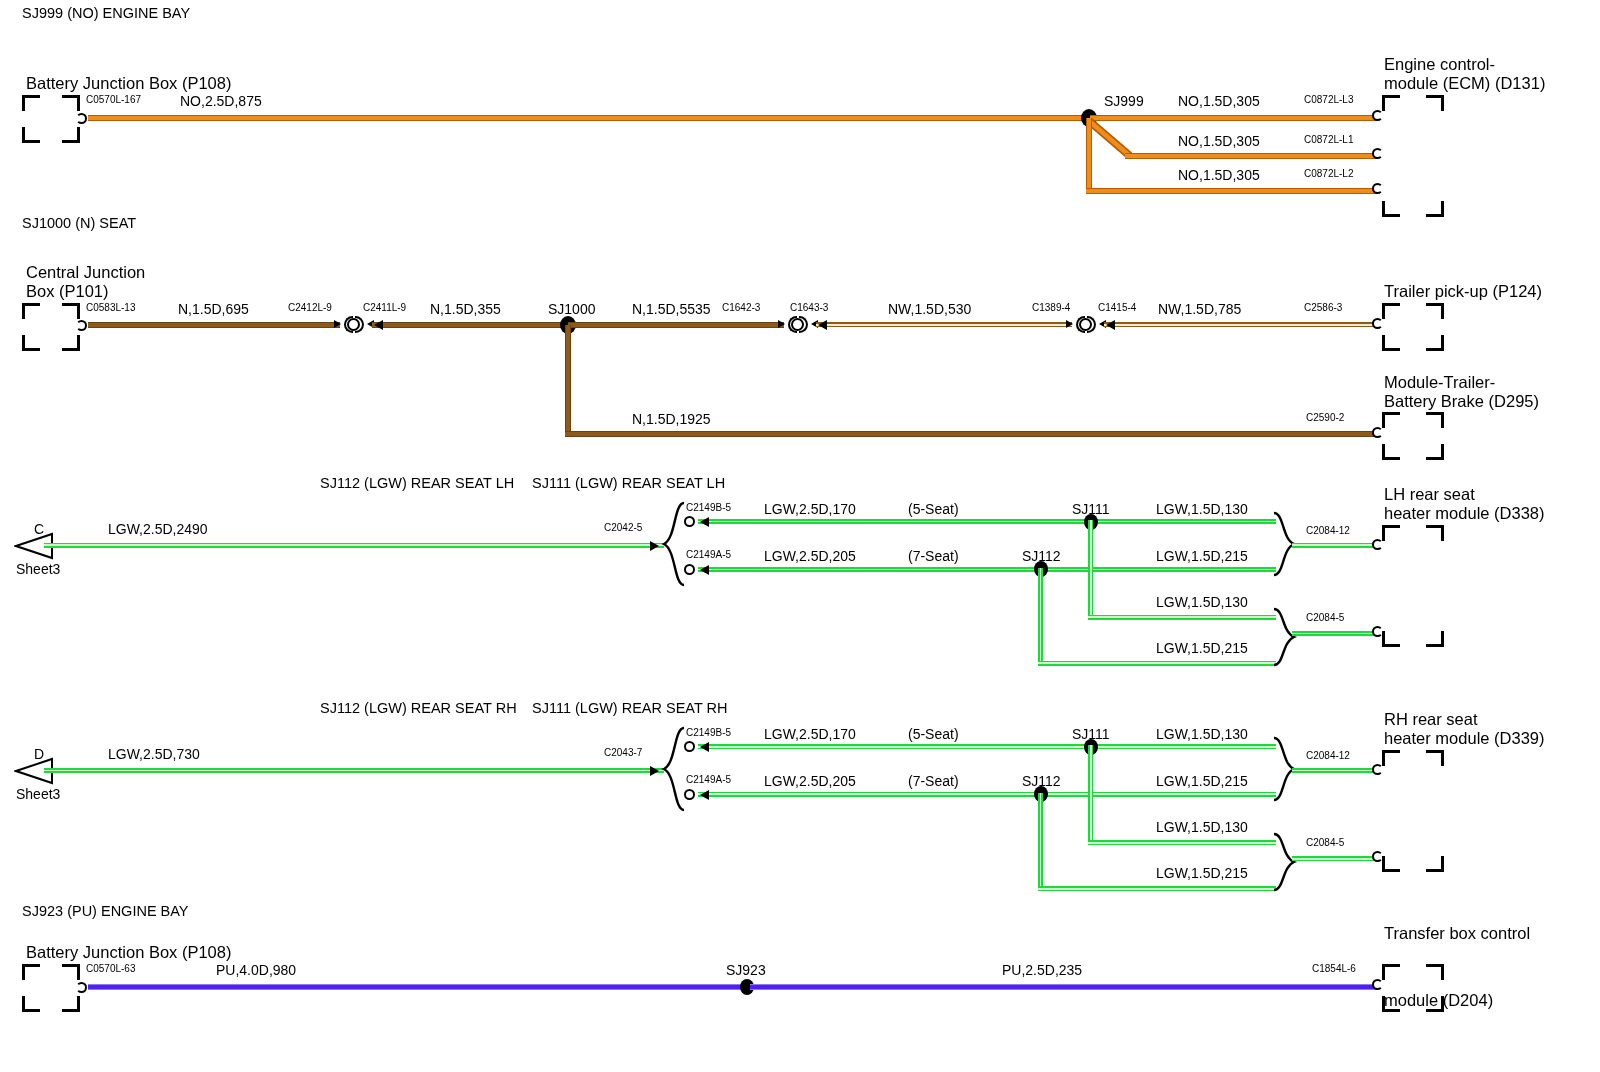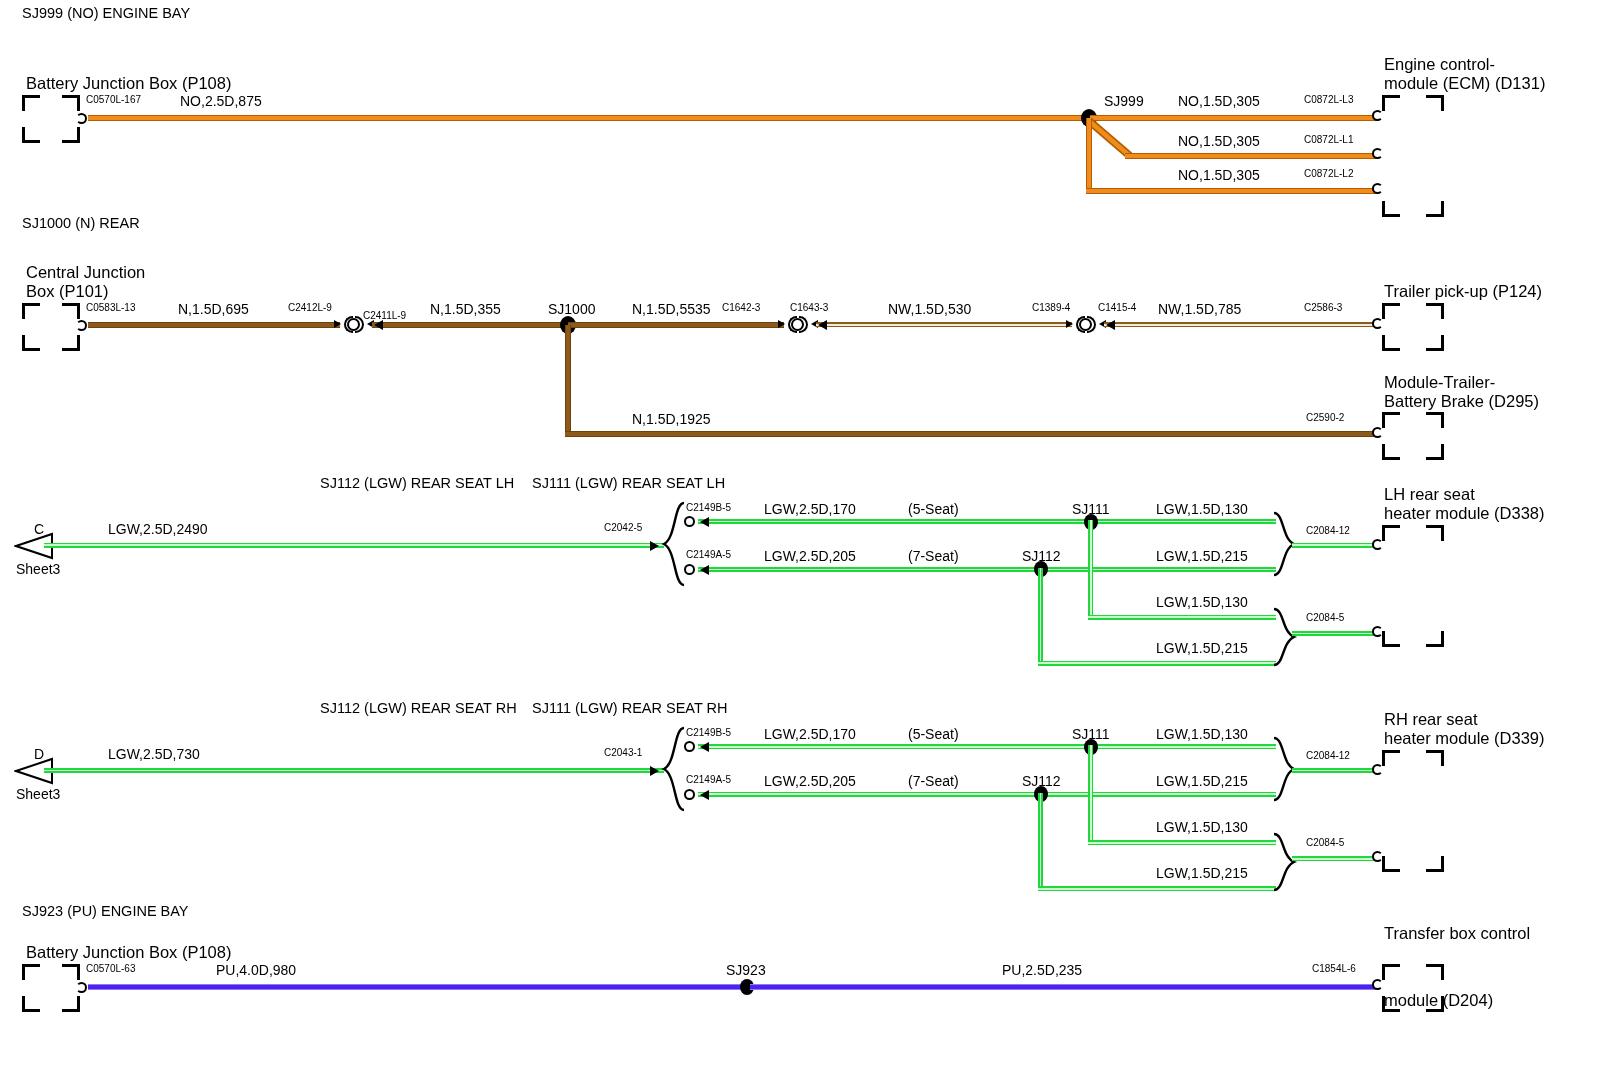--- a/index.html
+++ b/index.html
@@ -169,41 +169,41 @@
   <div class="lbl dev-title" style="left:1384px; top:55px;">Engine control-</div>
   <div class="lbl dev-title" style="left:1384px; top:74px;">module (ECM) (D131)</div>
 
   <div class="cbox" style="left:1382px; top:95px; width:62px; height:122px;">
     <i class="tl"></i>
       <i class="tr"></i>
       <i class="bl"></i>
       <i class="br"></i>
   </div>
 
-  <div class="lbl sec-title" style="left:22px; top:215px;">SJ1000 (N) REAR</div>
+  <div class="lbl sec-title" style="left:22px; top:215px;">SJ1000 (N) SEAT</div>
 
   <div class="lbl dev-title" style="left:26px; top:263px;">Central Junction</div>
   <div class="lbl dev-title" style="left:26px; top:282px;">Box (P101)</div>
 
   <div class="cbox" style="left:22px; top:303px; width:58px; height:48px;">
     <i class="tl"></i>
       <i class="tr"></i>
       <i class="bl"></i>
       <i class="br"></i>
   </div>
 
   <div class="lbl code" style="left:86px; top:302px;">C0583L-13</div>
   <div class="eyelet open-l" style="left:76px; top:320px;"></div>
 
   <div class="lbl spec" style="left:178px; top:302px;">N,1.5D,695</div>
 
   <div class="w wh t6 c-N" style="left:88px; top:322px; width:252px;"></div>
 
   <div class="lbl code" style="left:288px; top:302px;">C2412L-9</div>
-  <div class="lbl code" style="left:363px; top:310px;">C2411L-9</div>
+  <div class="lbl code" style="left:363px; top:302px;">C2411L-9</div>
   <div class="inline-conn" style="left:334px; top:314px;">
     <div class="hook l"></div>
       <div class="hook r"></div>
     <div class="ring"></div>
     <div class="arw a1"></div>
       <div class="arw a2"></div>
   </div>
 
   <div class="lbl spec" style="left:430px; top:302px;">N,1.5D,355</div>
 
@@ -358,21 +358,21 @@
   <div class="sheet-tri" style="left:14px; top:757px;">
     <svg width="40" height="28" viewBox="0 0 40 28">
       <polygon points="2,14 38,2 38,26" fill="#ffffff" stroke="#000000" stroke-width="2"></polygon>
     </svg>
   </div>
   <div class="lbl sheetref" style="left:16px; top:787px;">Sheet3</div>
 
   <div class="lbl spec" style="left:108px; top:747px;">LGW,2.5D,730</div>
   <div class="w wh t5 c-LGW" style="left:44px; top:768px; width:620px;"></div>
   <div class="arrowhead right" style="left:650px; top:766px;"></div>
-  <div class="lbl code" style="left:604px; top:747px;">C2043-1</div>
+  <div class="lbl code" style="left:604px; top:747px;">C2043-7</div>
 
   <div class="brace" style="left:660px; top:725px;">
     <svg width="26" height="88" viewBox="0 0 26 88">
       <path d="M24,3 C14,3 16,38 4,44 C16,50 14,85 24,85" fill="none" stroke="#000" stroke-width="2.4"></path>
     </svg>
   </div>
 
   <div class="lbl code" style="left:686px; top:727px;">C2149B-5</div>
   <div class="eyelet" style="left:684px; top:741px;"></div>
   <div class="lbl spec" style="left:764px; top:727px;">LGW,2.5D,170</div>

